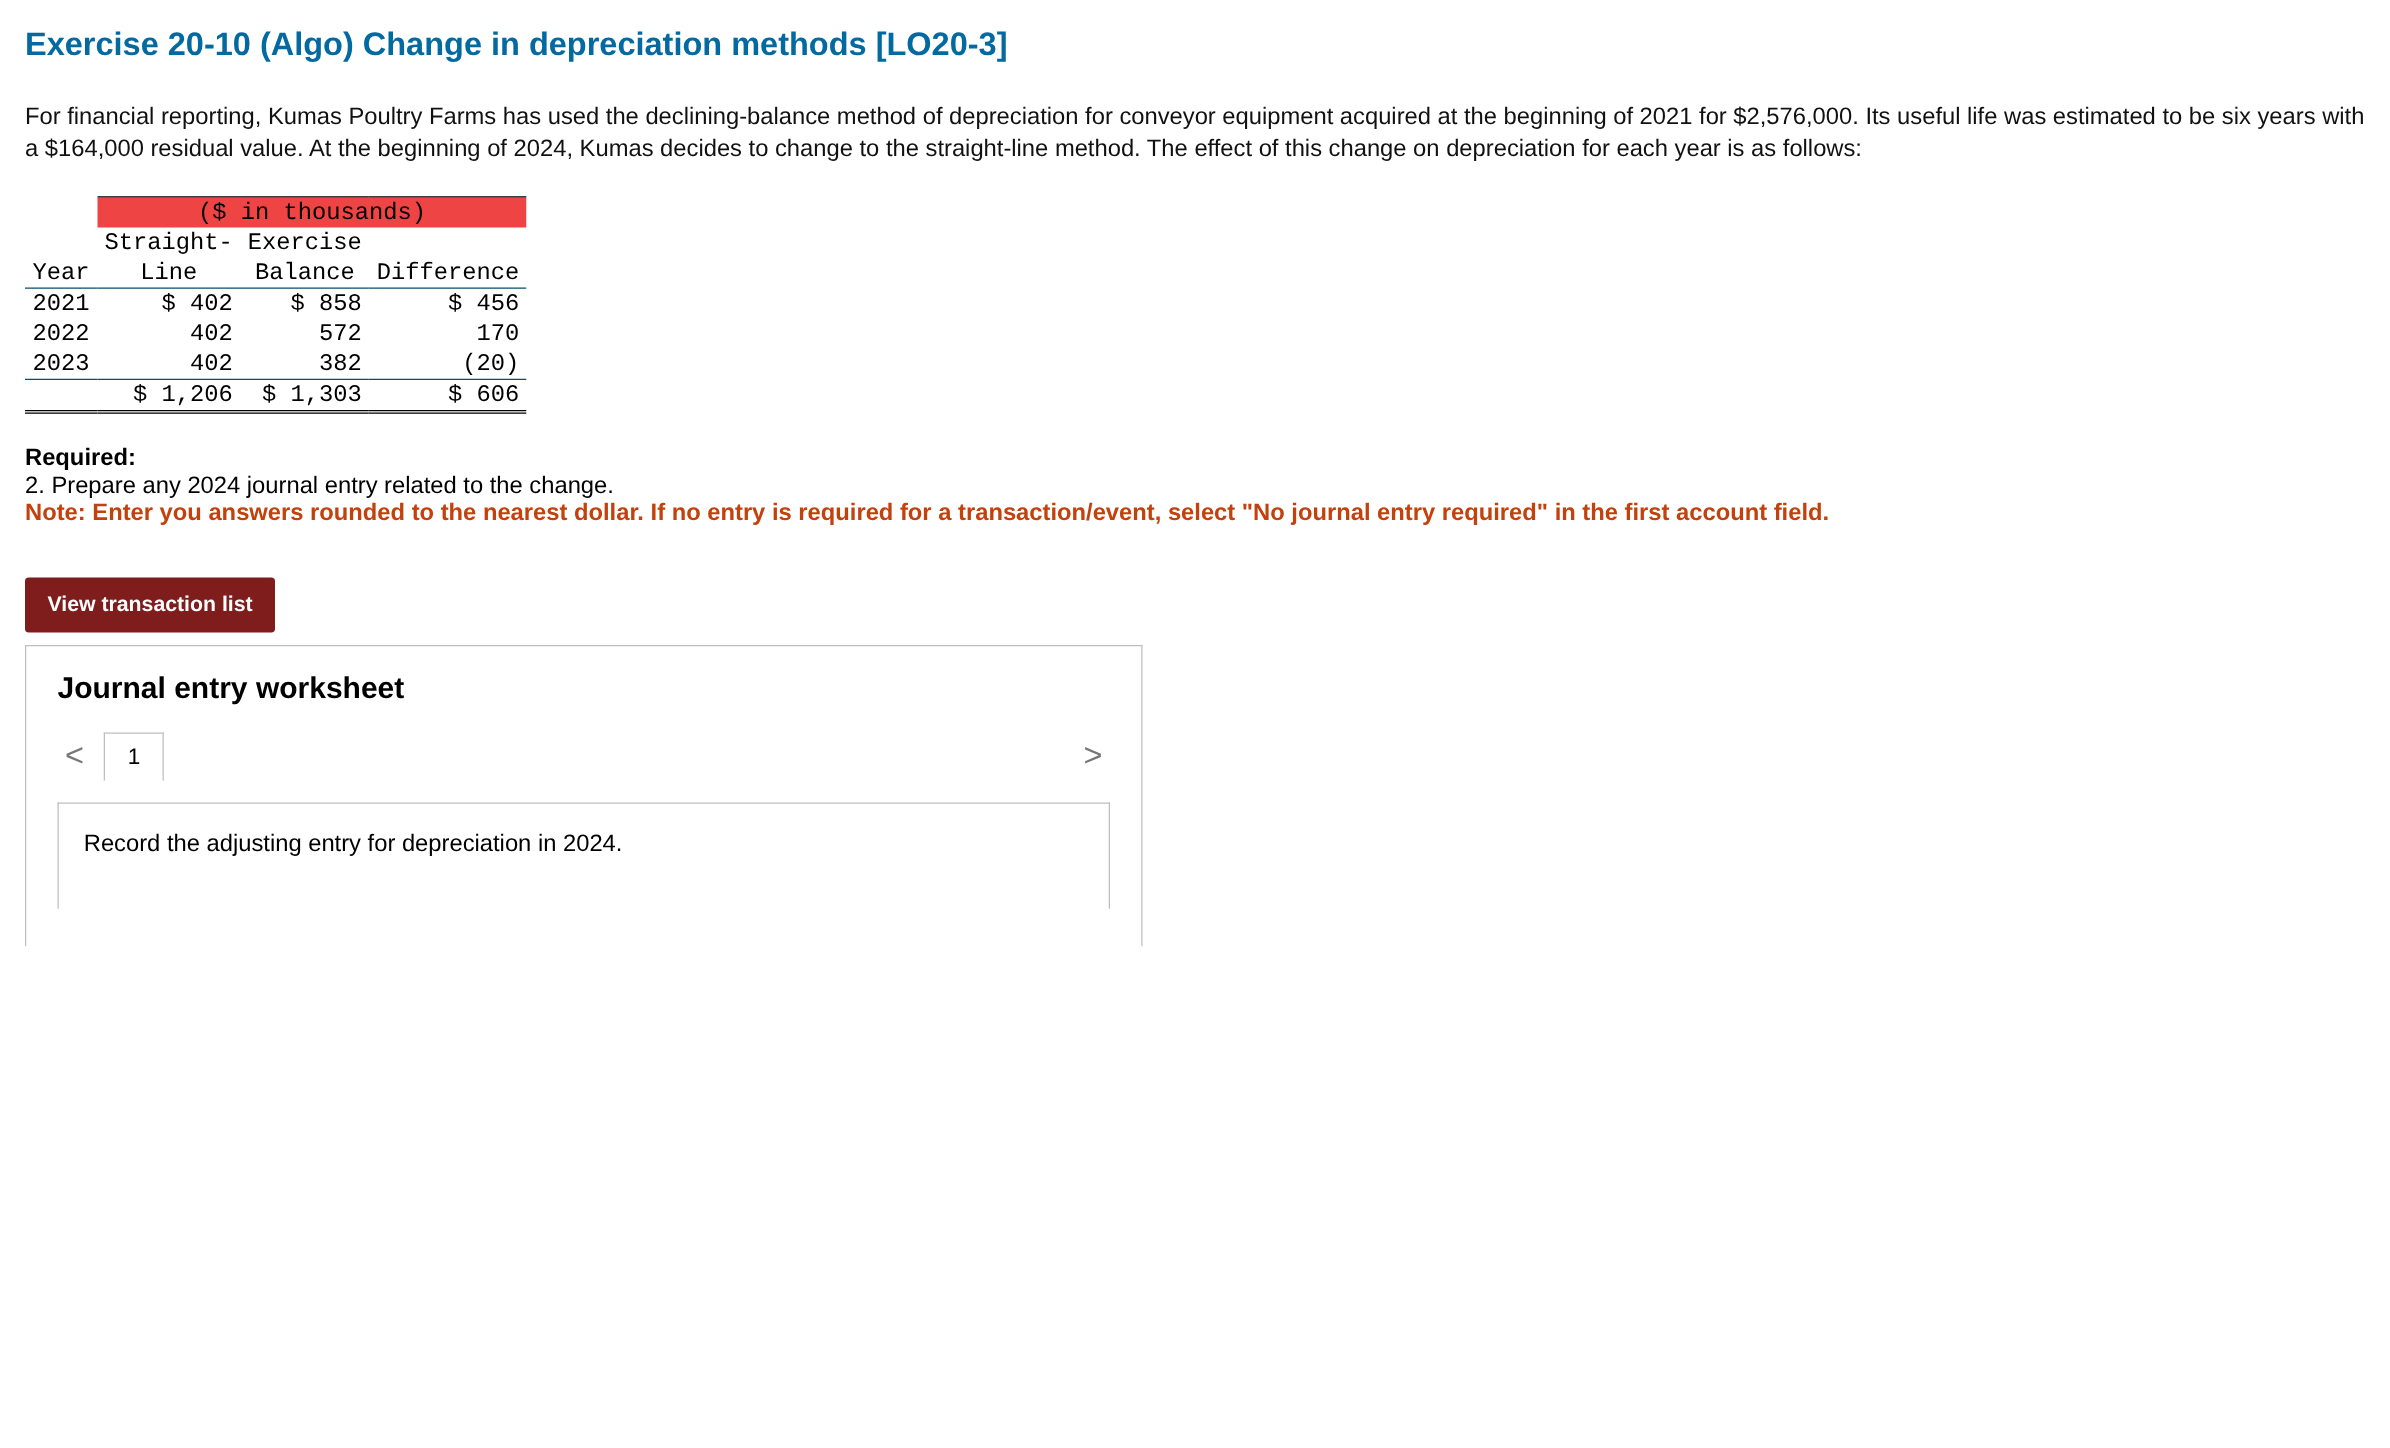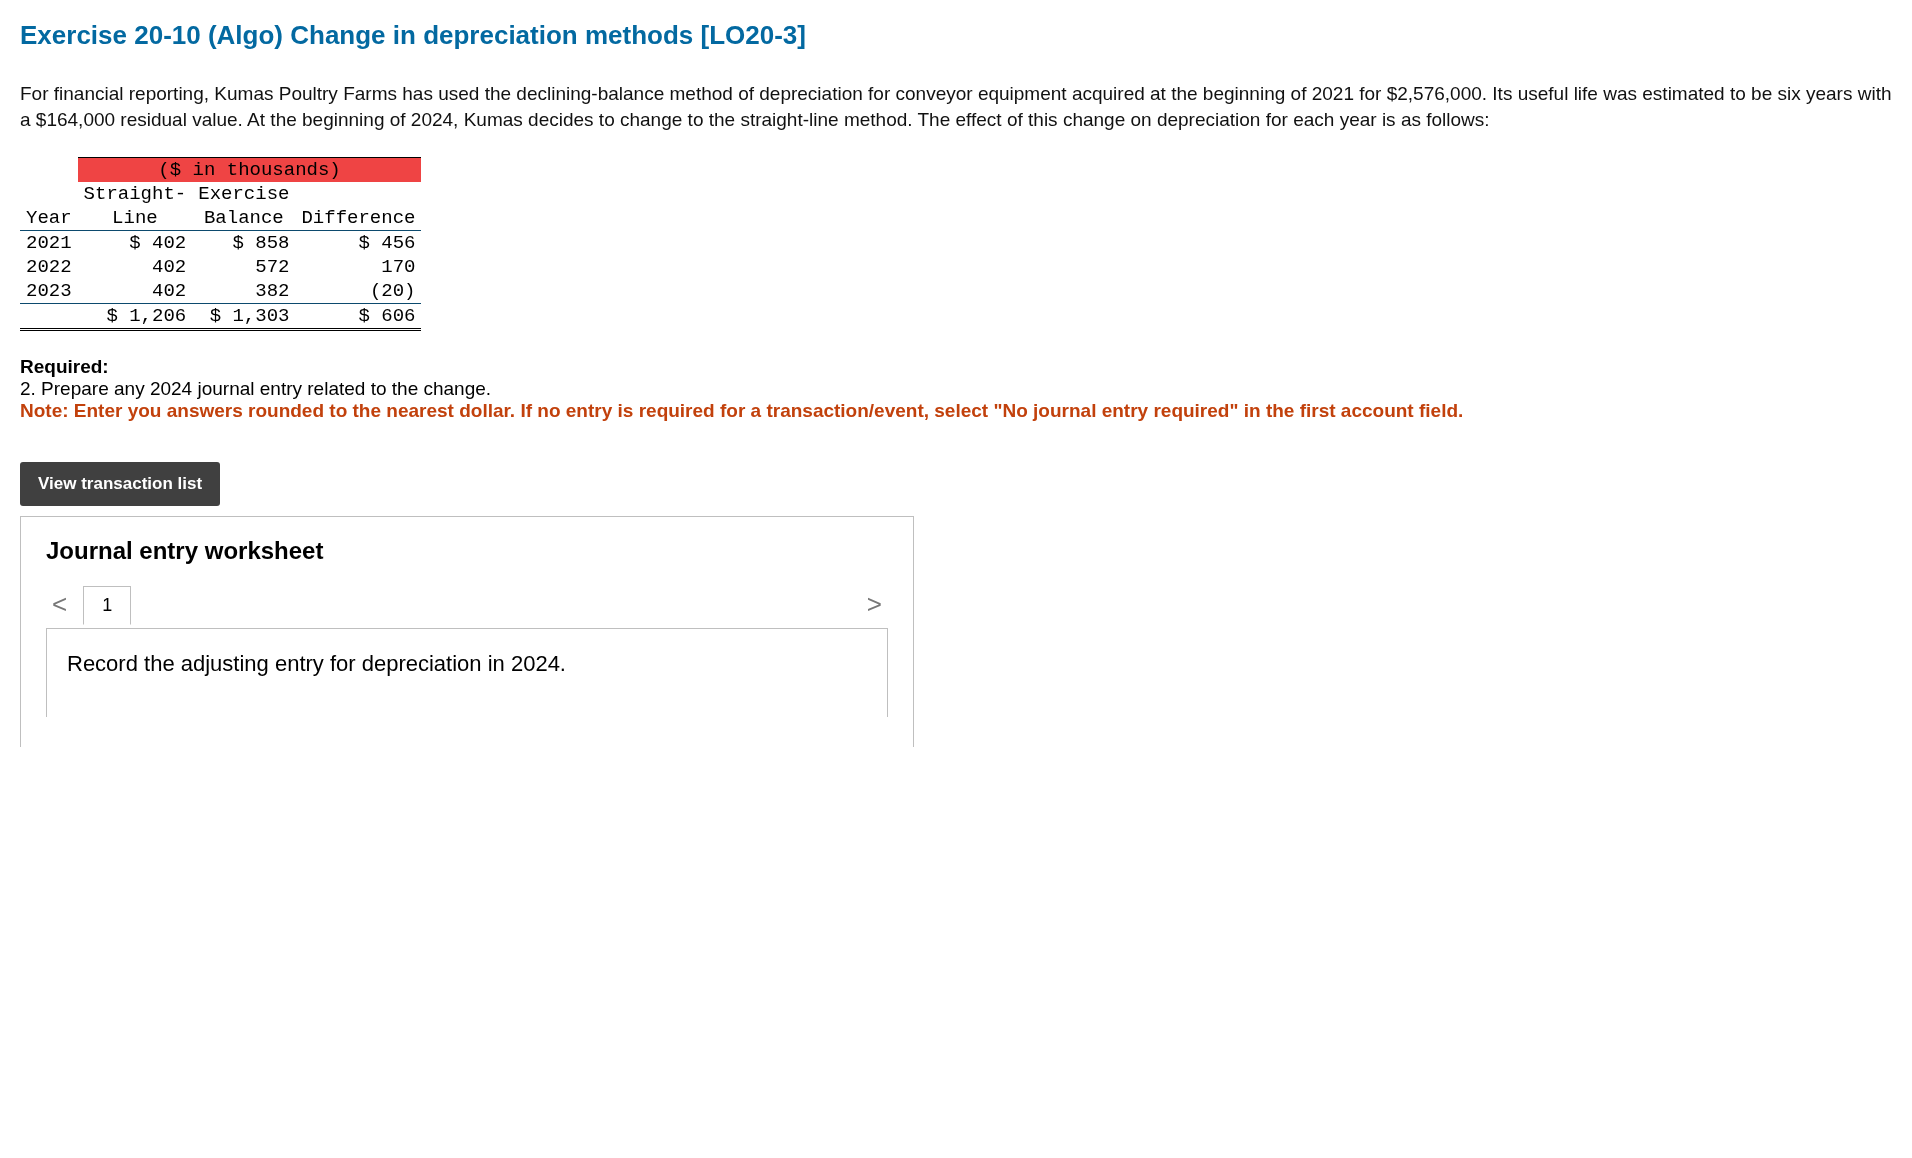--- a/index.html
+++ b/index.html
@@ -59,21 +59,21 @@
   .required-text {
     margin: 0;
   }
   .note {
     color: #c2410c;
     font-weight: bold;
     margin: 0 0 40px 0;
   }
   .view-btn {
     display: inline-block;
-    background: #404040;
+    background: #7f1d1d;
     color: #fff;
     font-weight: bold;
     font-size: 17px;
     padding: 12px 18px;
     border-radius: 3px;
     margin-bottom: 10px;
     cursor: pointer;
     border: none;
   }
   .worksheet-box {
@@ -111,22 +111,22 @@
     background: #fff;
     padding: 8px 18px;
     font-size: 18px;
     position: relative;
     top: 1px;
   }
   .entry-box {
     border: 1px solid #bfbfbf;
     border-bottom: none;
     padding: 22px 32px 40px 20px;
-    margin-top: 4px;
-    font-size: 22px;
+    margin-top: 18px;
+    font-size: 19px;
   }
 </style>
 </head>
 <body>
 
 
 
 <h1 class="title">Exercise 20-10 (Algo) Change in depreciation methods [LO20-3]</h1>
 
 <p class="intro">For financial reporting, Kumas Poultry Farms has used the declining-balance method of depreciation for conveyor equipment acquired at the beginning of 2021 for $2,576,000. Its useful life was estimated to be six years with a $164,000 residual value. At the beginning of 2024, Kumas decides to change to the straight-line method. The effect of this change on depreciation for each year is as follows:</p>

